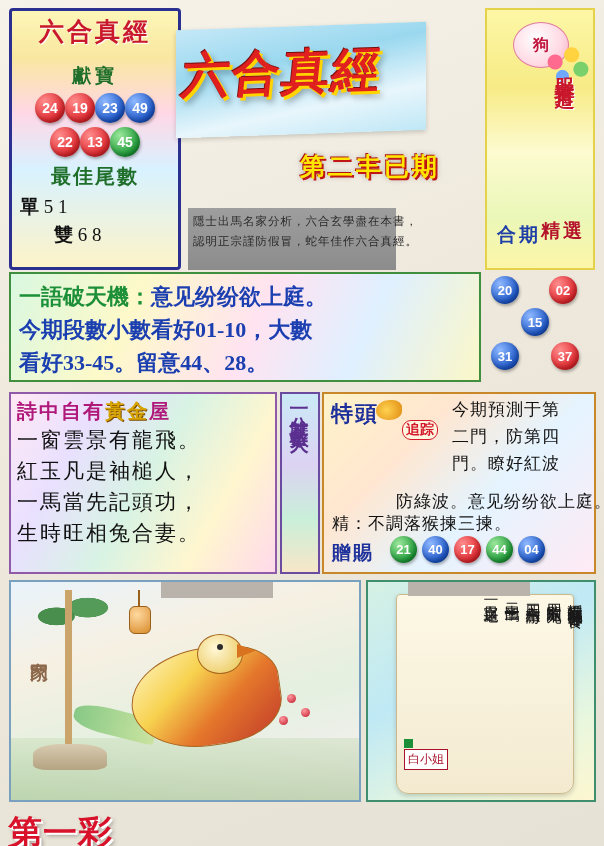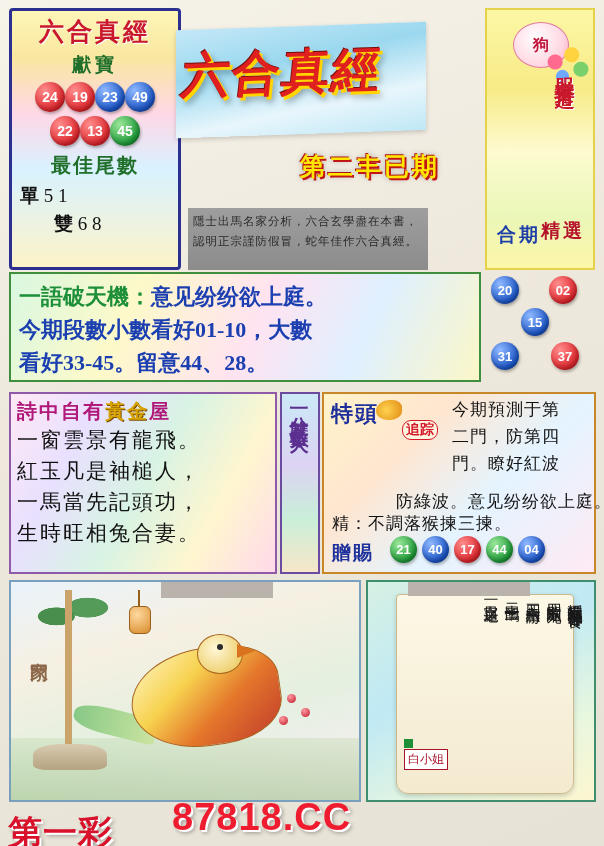--- a/index.html
+++ b/index.html
@@ -30,21 +30,21 @@
     left:9px;top:8px;width:172px;height:262px;
     border:3px solid #2b2f8f;border-radius:4px;
     background:linear-gradient(180deg,#fdf6b8 0%,#f9e7a0 18%,#ffd7e6 40%,#d8f2ff 62%,#fdf3c8 100%);
   }
   #tl .t1{
     text-align:center;margin-top:4px;font-size:25px;font-weight:bold;color:#c9182b;
     letter-spacing:3px;text-shadow:1px 1px 0 #fff;
     font-family:"DejaVu Sans",sans-serif;
   }
   #tl .t2{
-    text-align:center;margin-top:4px;font-size:19px;font-weight:bold;color:#1f6f2b;
+    text-align:center;margin-top:15px;font-size:19px;font-weight:bold;color:#1f6f2b;
     letter-spacing:4px;
   }
   #tl .row{display:flex;justify-content:center;margin-top:4px;}
   #tl .row .ball{width:30px;height:30px;font-size:14px;}
   #tl .t3{
     text-align:center;margin-top:6px;font-size:20px;font-weight:bold;color:#1f6f2b;
     letter-spacing:2px;
   }
   #tl .tail{font-family:"Liberation Serif",serif;color:#111;font-size:19px;}
   #tl .tail .lab{font-weight:bold;}
@@ -71,21 +71,21 @@
   }
   #subtitle{
     left:300px;top:150px;width:220px;height:34px;
     font-size:25px;font-weight:bold;color:#ffe600;
     text-shadow:2px 2px 0 #c01616,-1px -1px 0 #b01010,0 0 6px rgba(0,0,0,.4);
     letter-spacing:3px;white-space:nowrap;
   }
 
   
   #blurb{
-    left:188px;top:208px;width:240px;height:62px;
+    left:188px;top:208px;width:208px;height:62px;
     background:linear-gradient(180deg,#9e9e9e,#8c8c8c);
     color:#2a2a2a;font-size:11.5px;line-height:20px;letter-spacing:1px;
     padding:3px 5px;box-sizing:border-box;
   }
   #blurb div{white-space:nowrap;}
 
   
   #rcol{
     left:485px;top:8px;width:110px;height:262px;
     border:2px solid #e4d24a;
@@ -442,16 +442,15 @@
       <div class="c">四六欲開隨九不</div>
       <div class="c">抵寂獨眠無偶配合休伴食</div>
     </div>
     <div class="sqgreen"></div>
     <div class="sig">白小姐</div>
     <div class="censor"></div>
   </div>
 
   <div class="panel" id="footer">
     <div class="fl">第一彩</div>
-    <div class="fr">87818.CC</div>
   </div>
 
 </div>
 
 </body></html>

